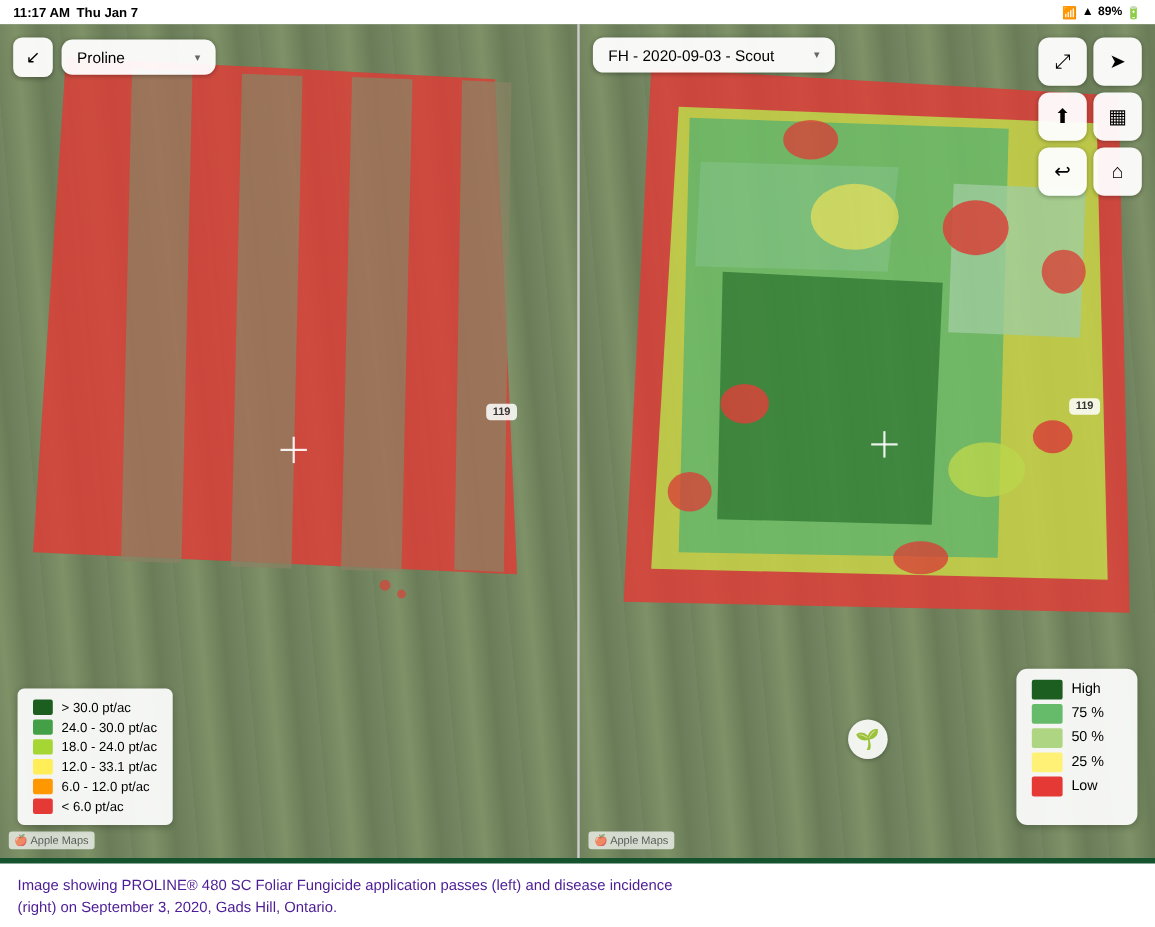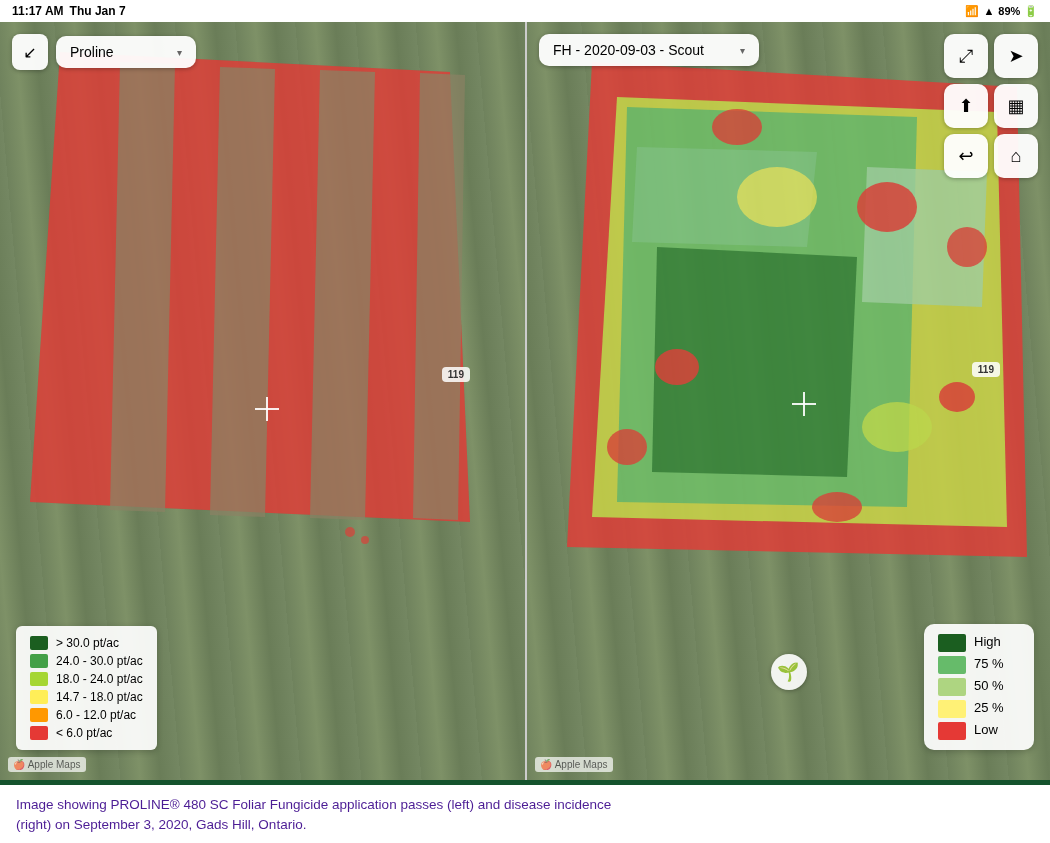--- a/index.html
+++ b/index.html
@@ -209,21 +209,21 @@
       box-shadow: 0 2px 6px rgba(0,0,0,0.2);
       min-width: 110px;
     }
     .legend-right-item {
       display: flex;
       align-items: flex-start;
       gap: 8px;
       font-size: 13px;
       margin-bottom: 4px;
     }
-    .legend-right-item:last-child { margin-bottom: 0; }
+    .legend-right-item:last-child { margin-bottom: 16px; }
     .legend-right-color {
       width: 28px;
       height: 18px;
       border-radius: 2px;
       flex-shrink: 0;
     }
 
     
     .maps-attr {
       position: absolute;
@@ -358,21 +358,21 @@
       <div class="legend-item">
         <div class="legend-color" style="background:#43a047;"></div>
         <span>24.0 - 30.0 pt/ac</span>
       </div>
       <div class="legend-item">
         <div class="legend-color" style="background:#a5d633;"></div>
         <span>18.0 - 24.0 pt/ac</span>
       </div>
       <div class="legend-item">
         <div class="legend-color" style="background:#ffee58;"></div>
-        <span>14.7 - 18.0 pt/ac</span>
+        <span>12.0 - 33.1 pt/ac</span>
       </div>
       <div class="legend-item">
         <div class="legend-color" style="background:#ff9800;"></div>
         <span>6.0 - 12.0 pt/ac</span>
       </div>
       <div class="legend-item">
         <div class="legend-color" style="background:#e53935;"></div>
         <span>&lt; 6.0 pt/ac</span>
       </div>
     </div>

